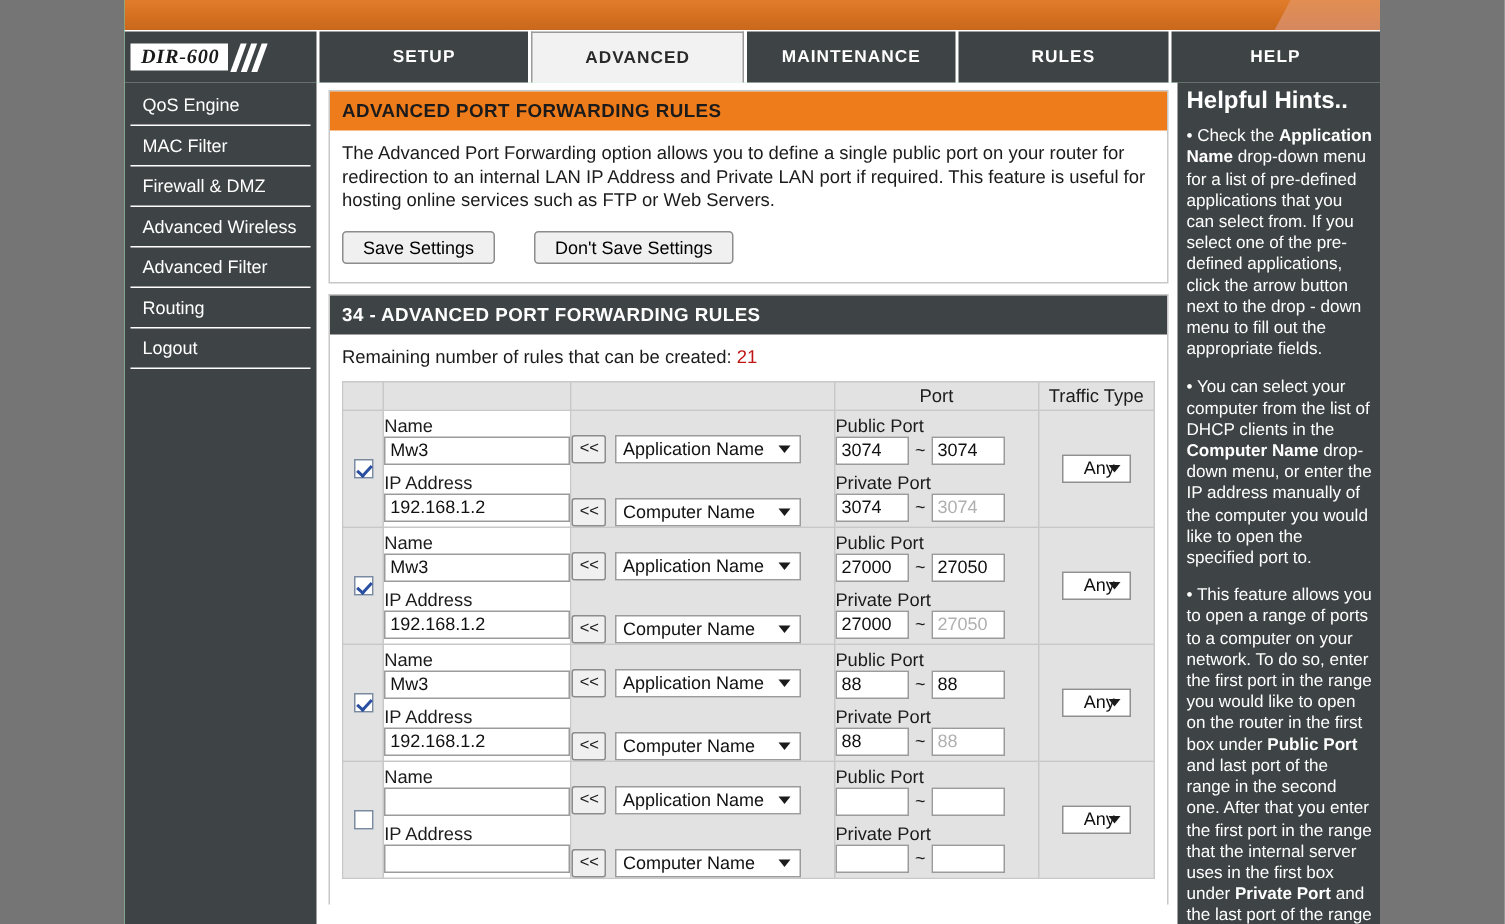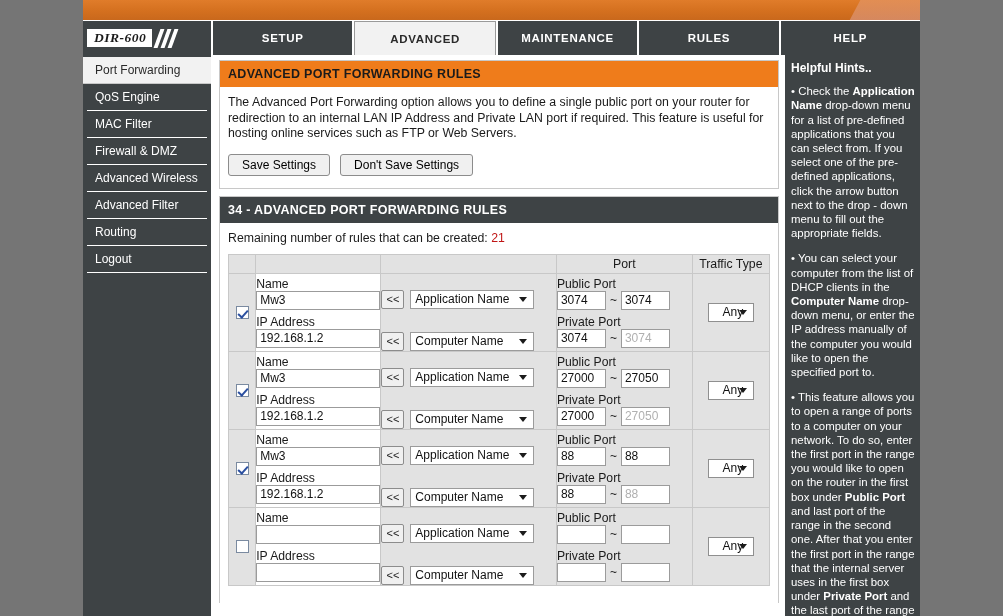--- a/index.html
+++ b/index.html
@@ -138,21 +138,21 @@
     letter-spacing: .3px;
     padding: 6px 0 6px 8px;
   }
   .panel-body { padding: 8px 8px 10px 8px; }
   .desc {
     font-size: 12.3px;
     color: #1b1b1b;
     line-height: 15.5px;
     margin: 0 0 12px 0;
   }
-  .btnrow { display: flex; gap: 10px; margin-bottom: 2px; }
+  .btnrow { display: flex; gap: 26px; margin-bottom: 2px; }
   .btn {
     font-family: "Liberation Sans", sans-serif;
     font-size: 12px;
     color: #000000;
     background: #f0f0f0;
     border: 1px solid #8c8c8c;
     border-radius: 3px;
     padding: 3px 13px;
     cursor: pointer;
   }
@@ -273,21 +273,21 @@
   .hints {
     width: 135px;
     flex-shrink: 0;
     background: #3e4345;
     color: #ffffff;
     padding: 6px 5px 0 6px;
     font-size: 11.4px;
     line-height: 14.2px;
     overflow: hidden;
   }
-  .hints h4 { margin: 0 0 9px 0; font-size: 12px; font-weight: bold; }
+  .hints h4 { margin: 0 0 9px 0; font-size: 16px; font-weight: bold; }
   .hints p { margin: 0 0 11px 0; }
   .hints b { font-weight: bold; }
 </style>
 </head>
 <body>
 
 <div id="page">
 
   <div class="banner">
     <div class="banner-slash"></div>
@@ -308,21 +308,20 @@
         <div class="navtab">MAINTENANCE</div>
         <div class="navtab">RULES</div>
         <div class="navtab">HELP</div>
       </div>
   </div>
 
   <div class="body-row">
 
     <div class="sidebar">
       <div id="side-list">
-          <div class="side-item active">Port Forwarding</div>
           <div class="side-item">QoS Engine</div>
           <div class="side-item">MAC Filter</div>
           <div class="side-item">Firewall &amp; DMZ</div>
           <div class="side-item">Advanced Wireless</div>
           <div class="side-item">Advanced Filter</div>
           <div class="side-item">Routing</div>
           <div class="side-item">Logout</div>
         </div>
     </div>
 

